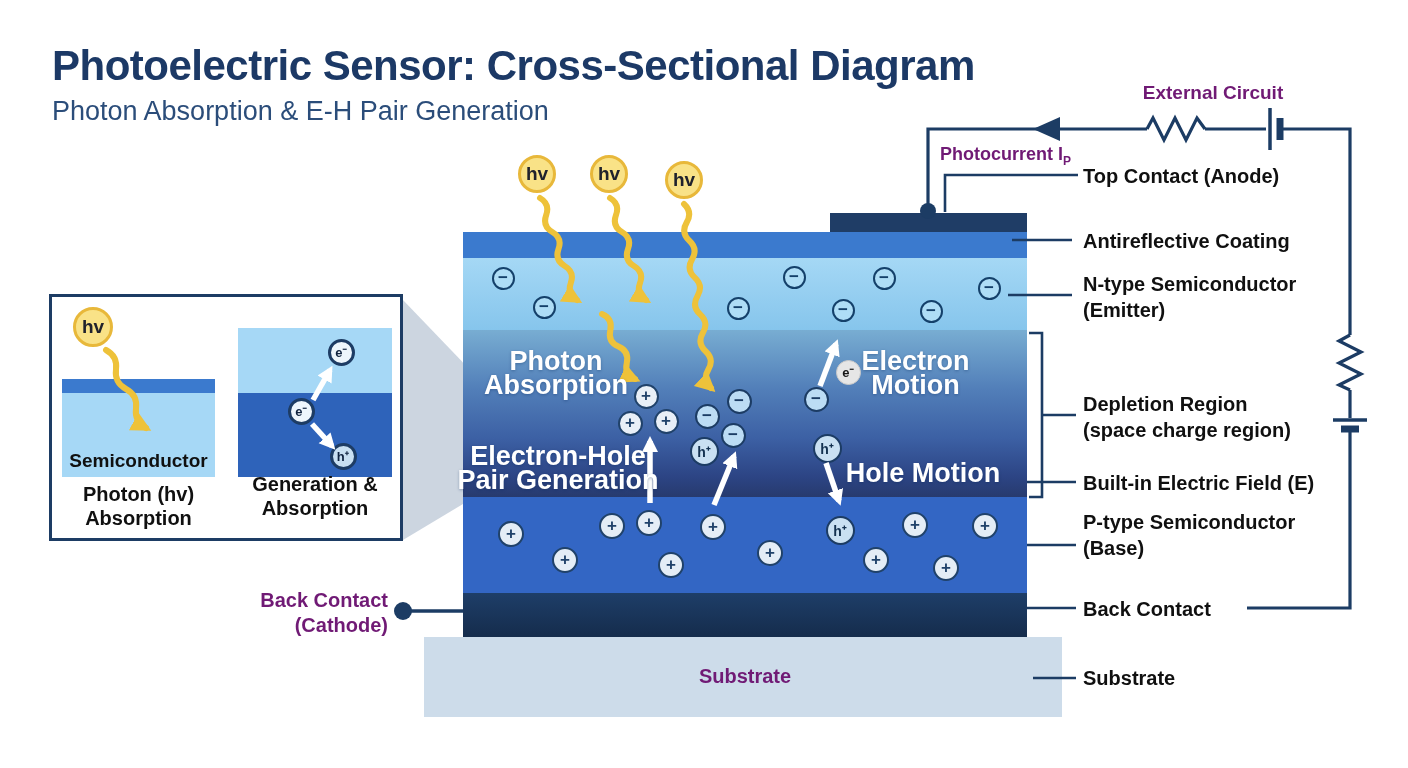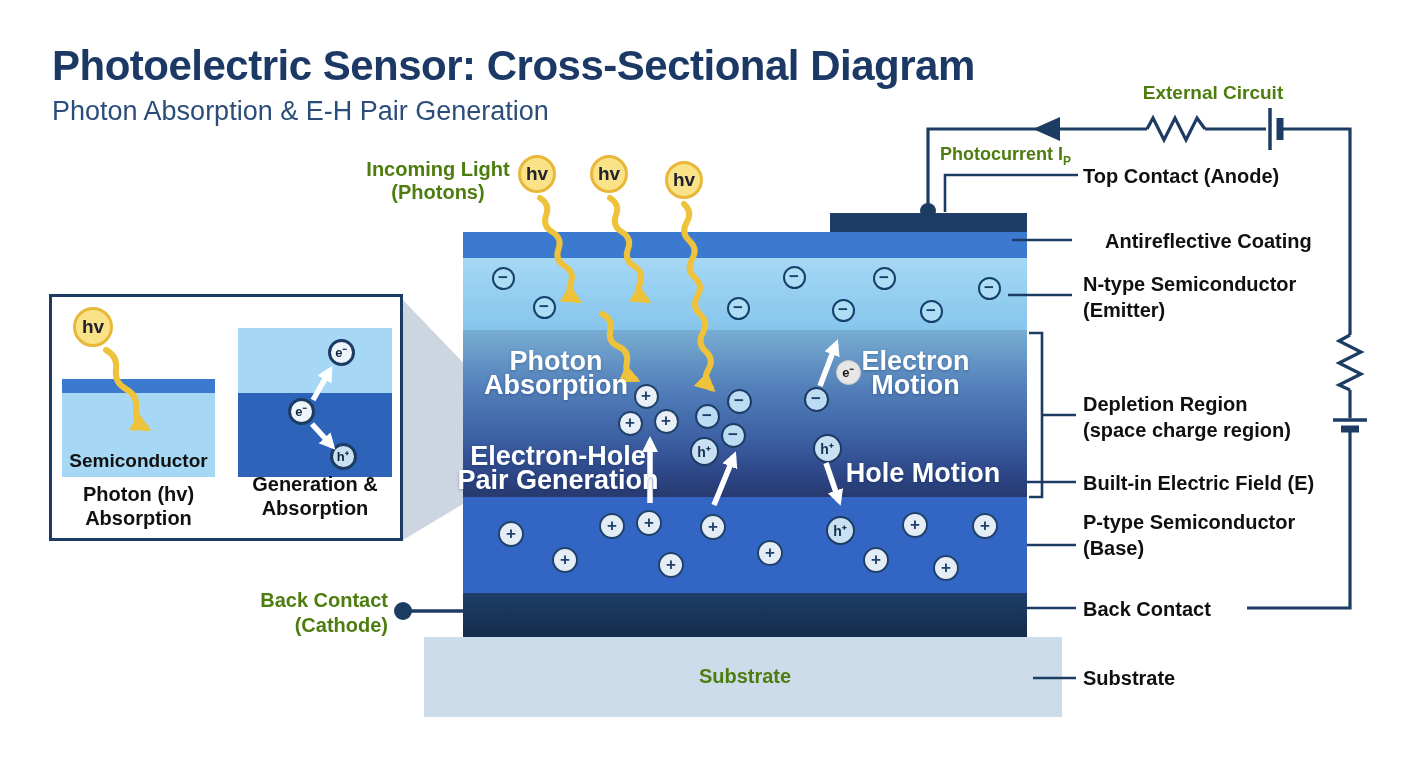--- a/index.html
+++ b/index.html
@@ -1,21 +1,21 @@
 <!DOCTYPE html>
 <html><head>
 <meta charset="utf-8">
 <style>
   html,body{margin:0;padding:0;background:#ffffff;}
   .canvas{position:relative;width:1408px;height:768px;background:#ffffff;overflow:hidden;
           font-family:"Liberation Sans", sans-serif;}
   .abs{position:absolute;}
   .title{left:52px;top:42px;font-size:42px;font-weight:700;color:#1c3966;letter-spacing:-0.5px;}
   .subtitle{left:52px;top:96px;font-size:27px;font-weight:500;color:#2b4d7a;}
-  .blk{color:#4d7c0f;font-weight:700;}
+  .blk{color:#701a75;font-weight:700;}
   .ext-circuit{left:1118px;top:82px;width:190px;text-align:center;font-size:19px;}
   .photocurrent{left:940px;top:144px;font-size:18px;}
   .photocurrent sub{font-size:12px;}
   .incoming{left:346px;top:158px;width:184px;text-align:center;font-size:20px;line-height:23px;}
   .inset-header{left:52px;top:263px;font-size:15px;letter-spacing:0.3px;color:#13294e;font-weight:700;}
   .inset-box{left:49px;top:294px;width:354px;height:247px;background:#ffffff;border:3px solid #1d3c64;box-sizing:border-box;z-index:2;}
   .wedge{left:403px;top:300px;width:60px;height:240px;background:#ccd5e0;z-index:0;
          clip-path:polygon(0 0,100% 26%,100% 85%,0 100%);}
   .layer{position:absolute;left:463px;width:564px;z-index:1;}
   .lbl-r{position:absolute;left:1083px;font-size:20px;font-weight:700;color:#101010;line-height:26px;z-index:6;}
@@ -66,24 +66,20 @@
     <span>Absorption</span>
   </div>
   <div class="mini" style="left:238px;top:328px;width:154px;height:65px;background:#a6d8f6;"></div>
   <div class="mini" style="left:238px;top:393px;width:154px;height:84px;background:#2e63ba;"></div>
   <div class="cap" style="left:228px;top:472px;width:174px;">
     <span>Generation &amp;</span><br>
     <span>Absorption</span>
   </div>
   <div class="hv small" style="left:73px;top:307px;">hv</div>
 
-  <div class="abs incoming blk">
-    <span>Incoming Light</span><br>
-    <span>(Photons)</span>
-  </div>
   <div class="hv" style="left:518px;top:155px;">hv</div>
   <div class="hv" style="left:590px;top:155px;">hv</div>
   <div class="hv" style="left:665px;top:161px;">hv</div>
 
   <div class="dlabel" style="left:458px;top:349px;width:196px;">
     <span>Photon</span><br>
     <span>Absorption</span>
   </div>
   <div class="dlabel" style="left:823px;top:349px;width:185px;">
     <span>Electron</span><br>
@@ -100,21 +96,21 @@
     <span>Back Contact</span><br>
     <span>(Cathode)</span>
   </div>
 
   <div class="abs blk ext-circuit">External Circuit</div>
   <div class="abs blk photocurrent">
     <span>Photocurrent I</span><sub>P</sub>
   </div>
 
   <div class="lbl-r" style="top:163px;">Top Contact (Anode)</div>
-  <div class="lbl-r" style="top:228px;margin-left:22px;">Antireflective Coating</div>
+  <div class="lbl-r" style="top:228px;">Antireflective Coating</div>
   <div class="lbl-r" style="top:271px;">
     <span>N-type Semiconductor</span><br>
     <span>(Emitter)</span>
   </div>
   <div class="lbl-r" style="top:391px;">
     <span>Depletion Region</span><br>
     <span>(space charge region)</span>
   </div>
   <div class="lbl-r" style="top:470px;">Built-in Electric Field (E)</div>
   <div class="lbl-r" style="top:509px;">

